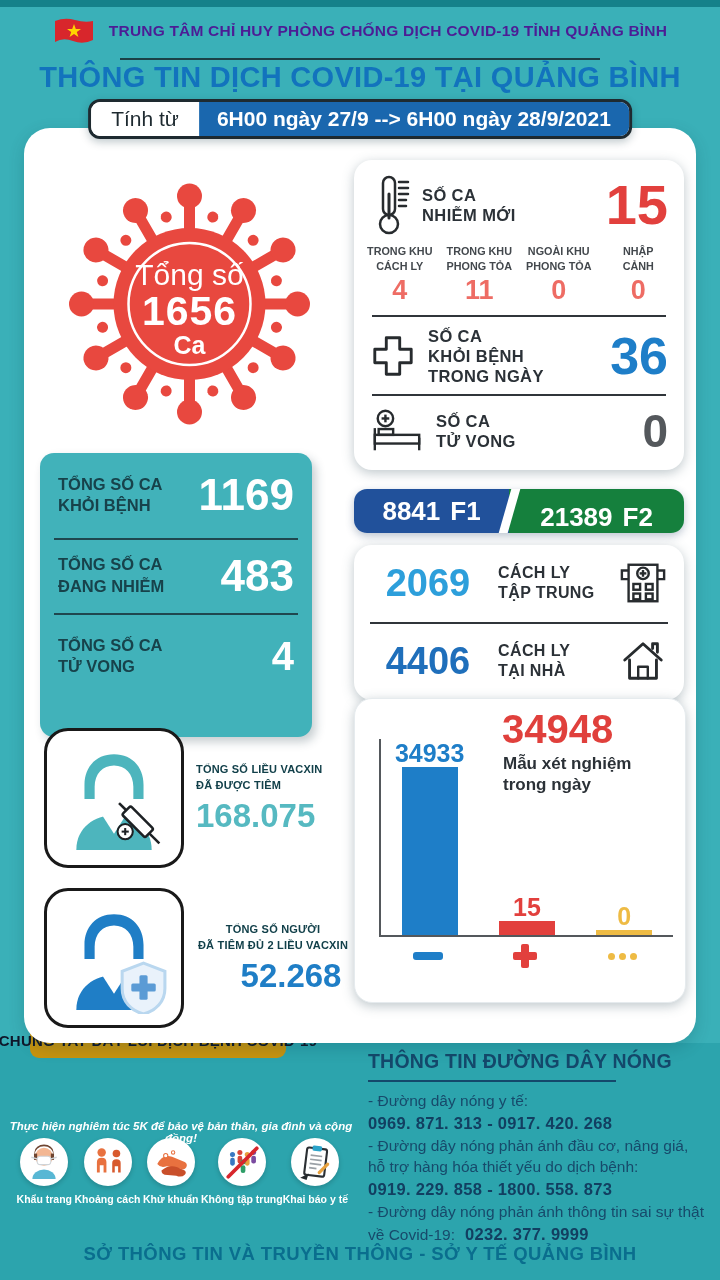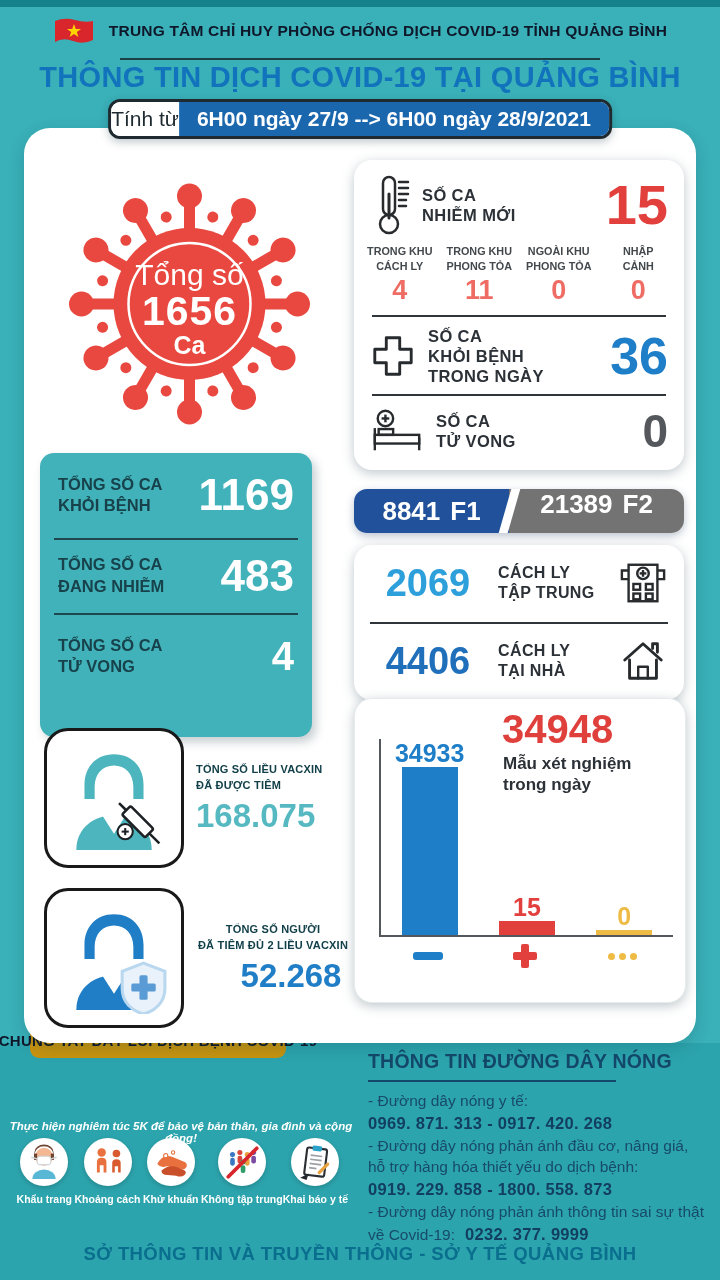--- a/index.html
+++ b/index.html
@@ -2,26 +2,26 @@
 <html><head>
 <meta charset="utf-8">
 <style>
   html,body{margin:0;padding:0;}
   body{font-family:"Liberation Sans","DejaVu Sans",sans-serif;background:#2ca4ad;}
   .page{position:relative;width:720px;height:1280px;overflow:hidden;background:#2ca4ad;}
   .bg-top{position:absolute;top:0;left:0;width:720px;height:1043px;background:#3ab0b8;}
   .strip{position:absolute;top:0;left:0;width:720px;height:7px;background:#15818a;z-index:3;}
 
   .org-bar{position:absolute;top:16px;left:0;width:720px;display:flex;justify-content:center;align-items:center;gap:14px;z-index:2;}
-  .org-text{font-size:15.5px;font-weight:bold;color:#0f172a;letter-spacing:.2px;}
+  .org-text{font-size:15.5px;font-weight:bold;color:#4c1d95;letter-spacing:.2px;}
   .org-rule{position:absolute;top:58px;left:120px;width:480px;border-top:2px solid #1b4046;z-index:2;}
   .main-title{position:absolute;top:61px;left:0;width:720px;text-align:center;font-size:29px;font-weight:800;color:#1273bd;letter-spacing:.3px;z-index:2;}
 
   .date-pill{position:absolute;top:99px;left:50%;transform:translateX(-50%);display:flex;border:3px solid #1e2a30;border-radius:12px;overflow:hidden;z-index:6;background:#fff;box-shadow:0 3px 8px rgba(0,40,50,.25);}
-  .date-label{padding:5px 0;font-size:21px;color:#1e2a30;background:#fff;white-space:nowrap;}
+  .date-label{padding:5px 20px;font-size:21px;color:#1e2a30;background:#fff;white-space:nowrap;}
   .date-value{padding:5px 18px;font-size:21px;font-weight:bold;color:#fff;background:#1a67ae;white-space:nowrap;}
 
   .panel{position:absolute;top:128px;left:24px;width:672px;height:915px;background:#fff;border-radius:26px;z-index:4;box-shadow:0 5px 16px rgba(0,60,70,.2);}
 
   .preline{white-space:pre-line;}
   .card{position:absolute;background:#fff;border-radius:18px;box-shadow:0 3px 12px rgba(110,130,140,.45);}
 
   .virus{position:absolute;left:8px;top:26px;}
 
   
@@ -44,21 +44,21 @@
   
   .totals-box{position:absolute;left:16px;top:325px;width:272px;height:284px;background:#41b2ba;border-radius:14px;box-shadow:4px 5px 10px rgba(30,60,70,.25);}
   .trow{position:absolute;left:18px;right:18px;display:flex;align-items:center;}
   .t-label{flex:1;font-size:16.5px;font-weight:bold;color:#17424b;line-height:1.3;}
   .t-value{font-size:44px;font-weight:800;color:#fff;}
   .tdiv{position:absolute;left:14px;right:14px;border-top:2px solid #1f474f;}
 
   
   .f1f2{position:absolute;left:330px;top:361px;width:330px;height:44px;border-radius:13px;overflow:hidden;display:flex;box-shadow:0 3px 8px rgba(30,60,100,.3);}
   .f1{width:47%;background:#21519b;display:flex;align-items:center;justify-content:center;gap:10px;}
-  .f2{flex:1;background:#737373;display:flex;align-items:flex-start;justify-content:center;gap:10px;}
+  .f2{flex:1;background:#15803d;display:flex;align-items:flex-end;justify-content:center;gap:10px;}
   .f1f2 span{font-size:26px;font-weight:800;color:#fff;}
   .slash{position:absolute;left:45.8%;top:-5px;bottom:-5px;width:9px;background:#fff;transform:skewX(-16deg);}
 
   
   .quar-card{left:330px;top:417px;width:330px;height:155px;}
   .q-row{position:absolute;left:10px;right:14px;height:76px;display:flex;align-items:center;}
   .q-value{width:128px;text-align:center;font-size:38px;font-weight:800;}
   .q-label{flex:1;font-size:16px;font-weight:bold;color:#2b3137;line-height:1.25;margin-left:6px;letter-spacing:.4px;}
   .q-icon{width:54px;display:flex;justify-content:center;}
 

